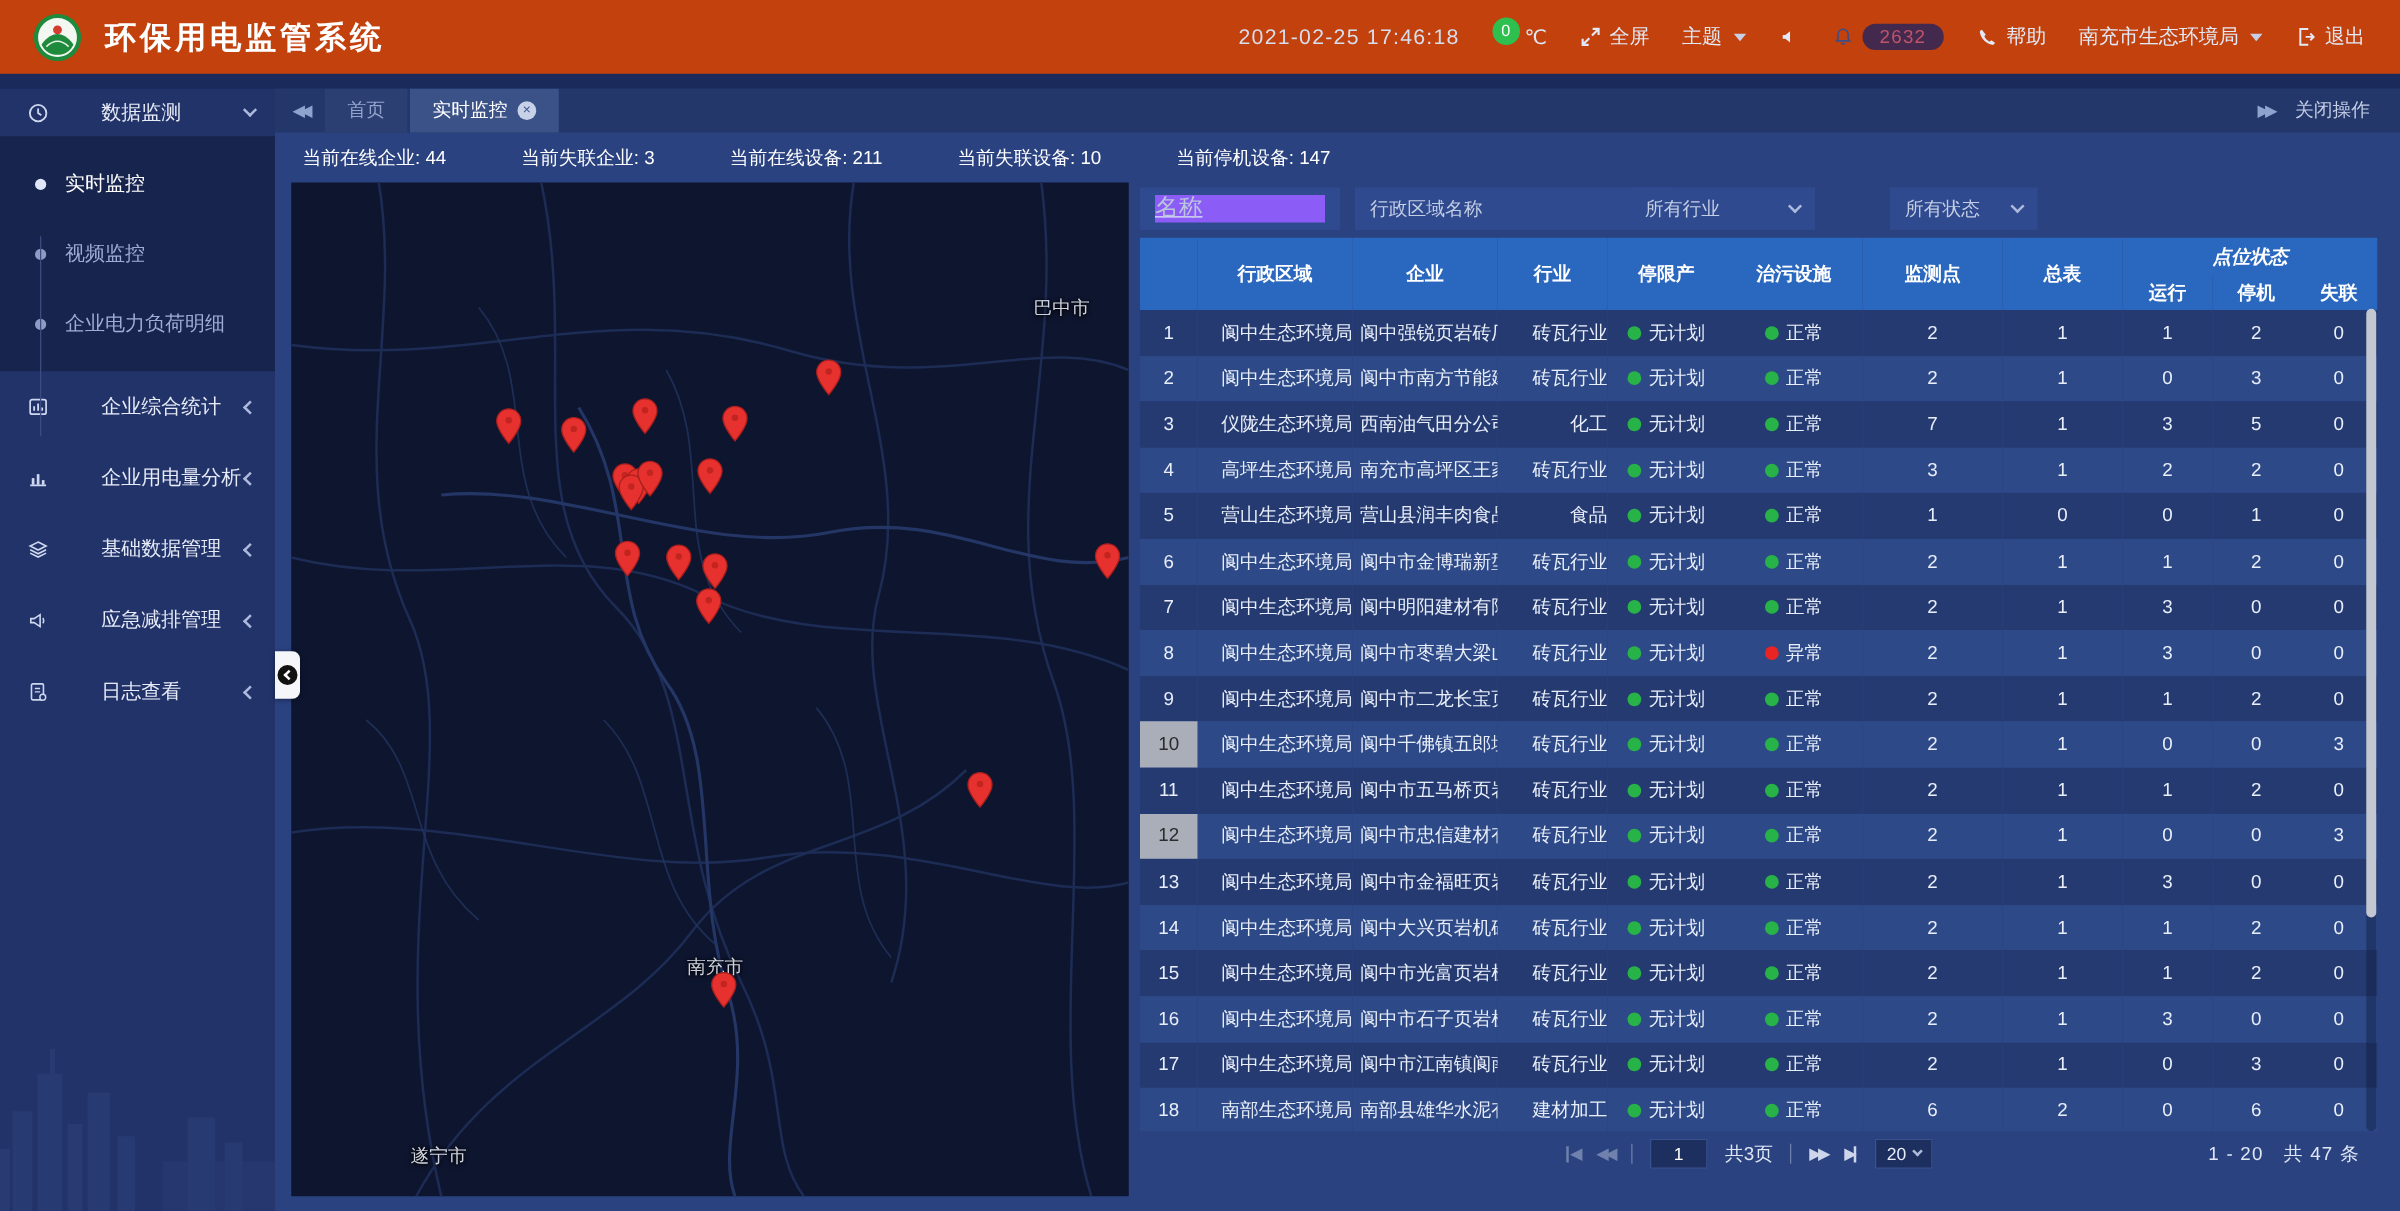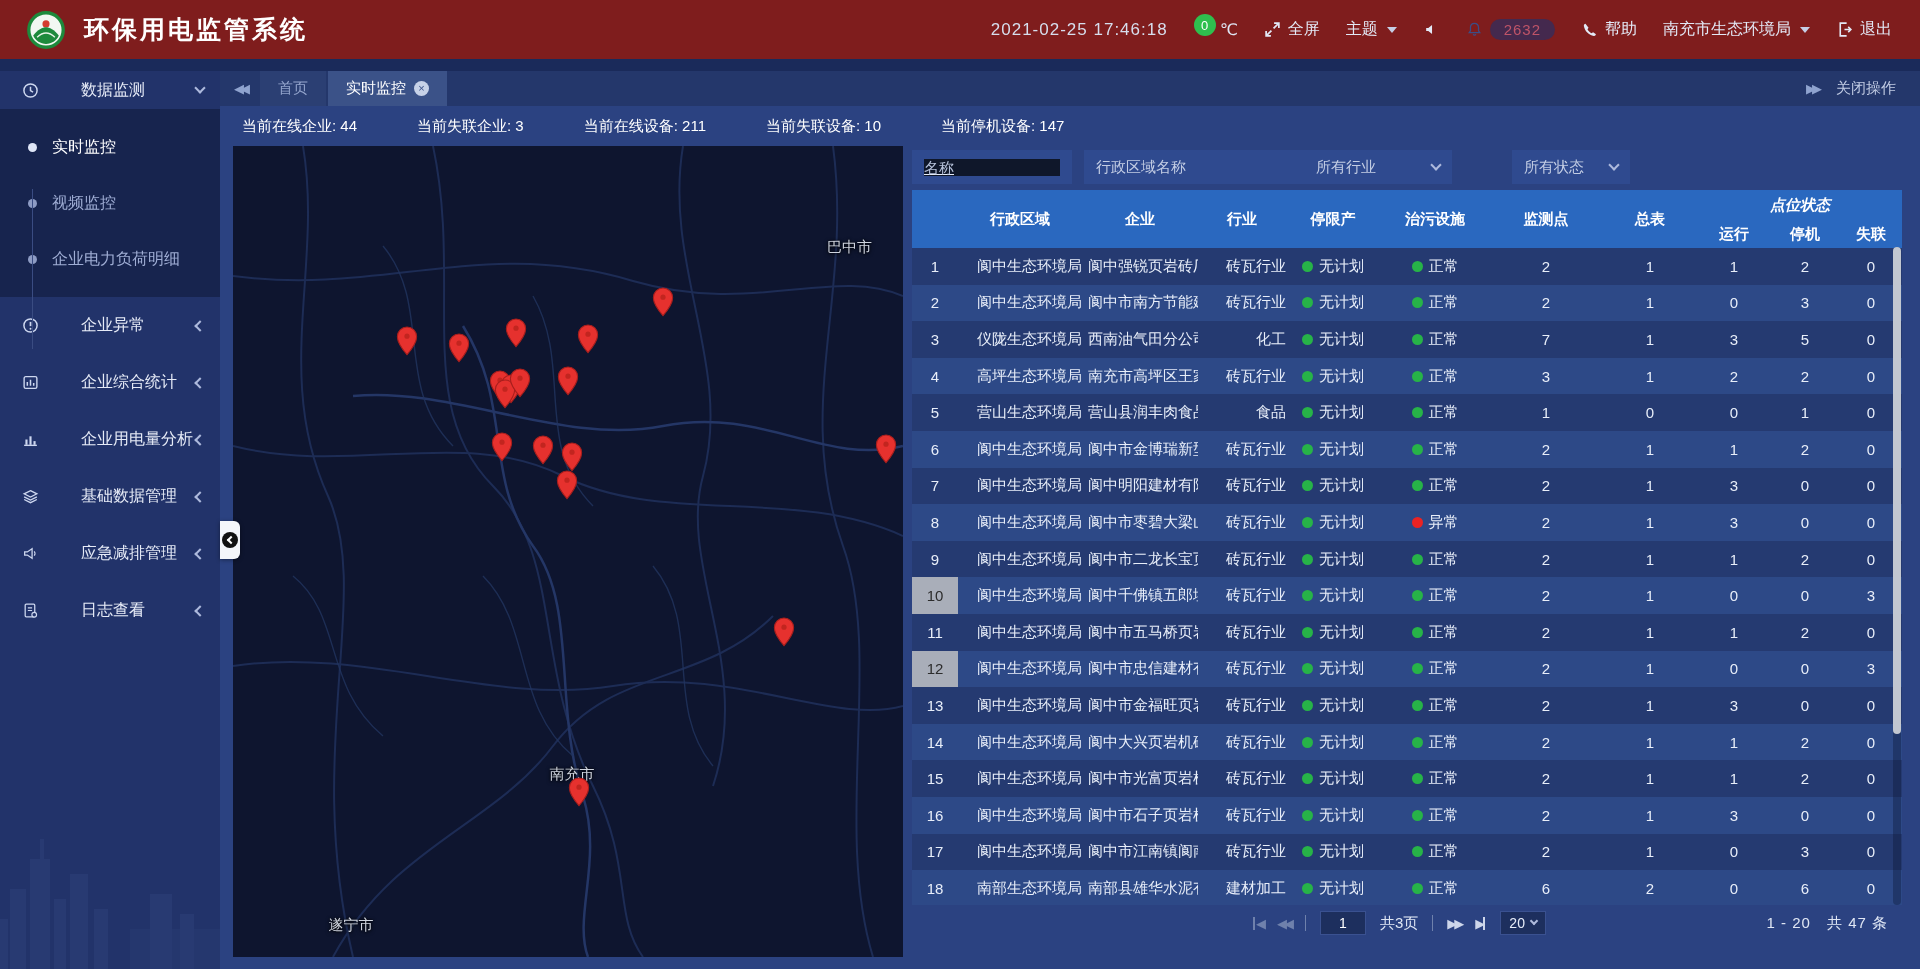--- a/index.html
+++ b/index.html
@@ -1,21 +1,21 @@
 <!DOCTYPE html>
 <html><head>
 <meta charset="utf-8">
 <style>
   * { margin:0; padding:0; box-sizing:border-box; }
   html,body { width:1920px; height:969px; overflow:hidden; background:#1a2a5a;
     font-family:"Liberation Sans","DejaVu Sans",sans-serif; }
   .abs { position:absolute; }
 
   
-  #topbar { left:0; top:0; width:1920px; height:59px; background:#7f1d1d;
+  #topbar { left:0; top:0; width:1920px; height:59px; background:#c2410c;
     display:flex; align-items:center; color:#dfe6f4; }
   #logo { width:40px; height:40px; margin-left:26px; flex:0 0 auto; }
   #app-title { color:#fff; font-size:25px; font-weight:bold; letter-spacing:3px; margin-left:18px; }
   #topbar-right { margin-left:auto; display:flex; align-items:center; gap:26px; padding-right:28px; font-size:16px; }
   #datetime { color:#d7deed; font-size:17px; letter-spacing:1px; }
   .temp-wrap { display:flex; align-items:flex-start; gap:4px; }
   .temp-badge { width:22px; height:22px; border-radius:50%; background:#2fbf4e; color:#fff;
     font-size:13px; display:flex; align-items:center; justify-content:center; margin-top:-6px; }
   .tb-item { display:flex; align-items:center; gap:7px; cursor:pointer; color:#e3e9f6; }
   .tb-item svg { width:17px; height:17px; }
@@ -69,21 +69,21 @@
   
   #map { left:233px; top:146px; width:670px; height:811px; background:#0e152f; overflow:hidden; }
   #map svg.roads { position:absolute; left:0; top:0; }
   .city-label { position:absolute; color:#cfd4df; font-size:15px; text-shadow:0 1px 4px #000,0 0 2px #000;
     transform:translate(-50%,-50%); white-space:nowrap; }
   .pin { position:absolute; width:22px; height:30px; transform:translate(-50%,-100%); }
 
   
   .filter-box { top:150px; height:34px; background:#2f4a8f; color:#c3cde4; font-size:15px;
     display:flex; align-items:center; padding:0 12px; }
-  input.filter-input { border:none; outline:none; background:#0f172a; color:#e6ecf8; width:100%; font-size:15px;text-decoration:underline; }
+  input.filter-input { border:none; outline:none; background:#8b5cf6; color:#e6ecf8; width:100%; font-size:19px;text-decoration:underline; }
   input.filter-input::placeholder { color:#b9c4dd; }
   .filter-select { justify-content:space-between; cursor:pointer; }
   .fchev { width:8px; height:8px; border-right:2px solid #aebadd; border-bottom:2px solid #aebadd;
     transform:rotate(45deg); margin-top:-4px; flex:0 0 auto; }
 
   
   #table-wrap { left:912px; top:190px; width:990px; height:715px; overflow:hidden; }
   table { border-collapse:collapse; table-layout:fixed; width:990px; color:#e8eef9; font-size:15px; }
   thead th { background:#2a68bf; color:#fff; font-weight:bold; height:28px; }
   thead tr:first-child th { height:30px; }
@@ -189,31 +189,20 @@
           <span>实时监控</span>
         </div>
         <div class="sub-item">
           <span class="dot"></span>
           <span>视频监控</span>
         </div>
         <div class="sub-item">
           <span class="dot"></span>
           <span>企业电力负荷明细</span>
         </div>
-      </div>
-      <div class="nav-item">
-        <span class="nico">
-          <svg viewBox="0 0 16 16">
-            <circle cx="8" cy="8" r="6.2" fill="none" stroke="currentColor" stroke-width="1.4"></circle>
-            <path d="M8 4.6v4" stroke="currentColor" stroke-width="1.6"></path>
-            <circle cx="8" cy="11" r=".9" fill="currentColor"></circle>
-          </svg>
-        </span>
-        <span class="nav-label">企业异常</span>
-        <i class="chev left"></i>
       </div>
       <div class="nav-item">
         <span class="nico">
           <svg viewBox="0 0 16 16">
             <rect x="2" y="2.5" width="12" height="11" rx="1.5" fill="none" stroke="currentColor" stroke-width="1.3"></rect>
             <path d="M5 11V7.5M8 11V5.5M11 11V8.5" stroke="currentColor" stroke-width="1.4"></path>
           </svg>
         </span>
         <span class="nav-label">企业综合统计</span>
         <i class="chev left"></i>

